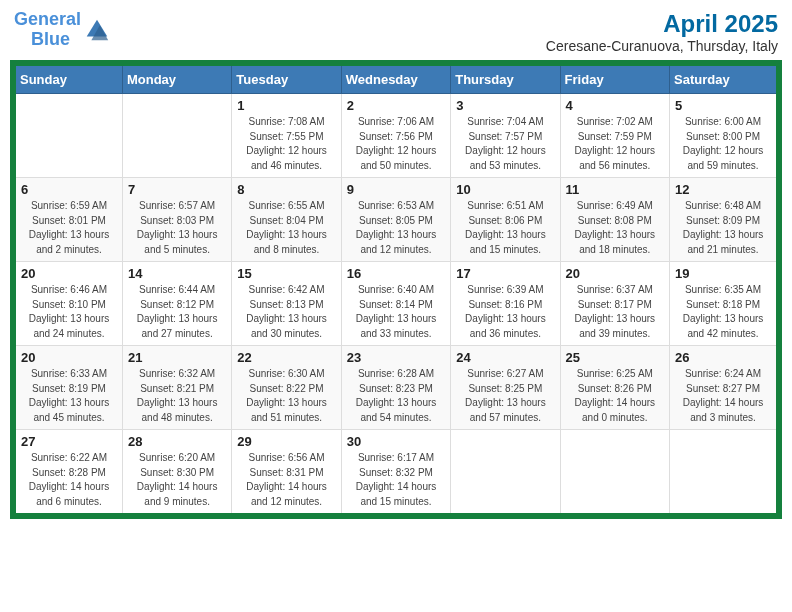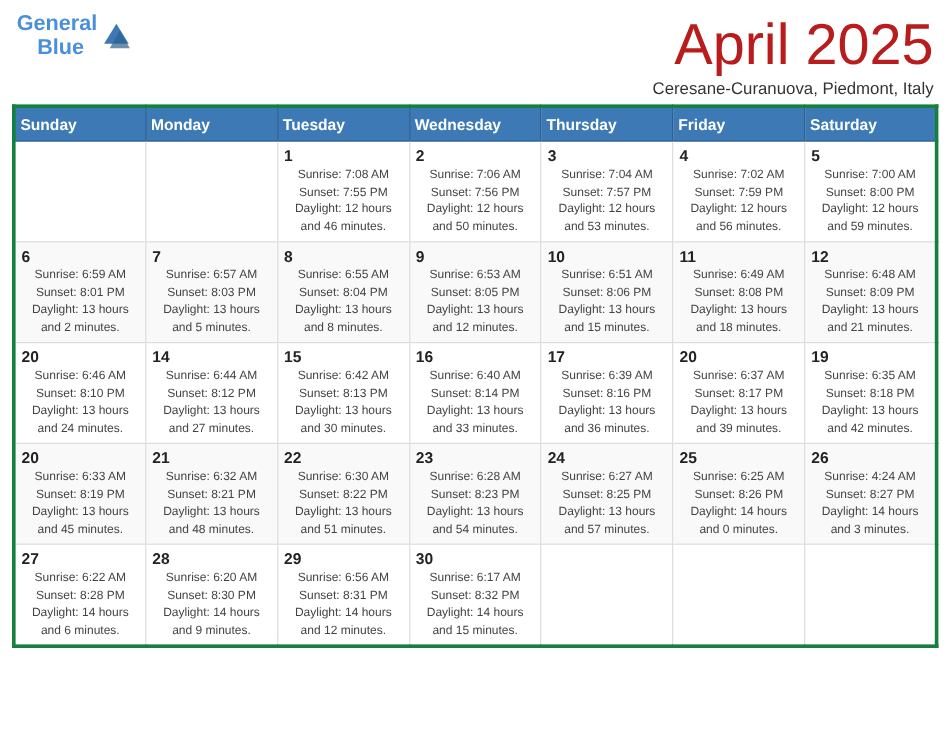--- a/index.html
+++ b/index.html
@@ -32,32 +32,32 @@
     }
     .logo-icon {
       width: 28px;
       height: 28px;
       margin-left: 2px;
     }
     .title-block {
       text-align: right;
     }
     .month-title {
-      font-size: 48px;
-      font-weight: normal;
-      color: #b91c1c;
+      font-size: 24px;
+      font-weight: bold;
+      color: #0369a1;
     }
     .subtitle {
       font-size: 14px;
       color: #333;
     }
     .calendar {
       width: 100%;
       border-collapse: collapse;
-      border: 3px solid #15803d;
+      border: 6px solid #15803d;
     }
     .calendar th {
       background-color: #3d7ab5;
       color: #fff;
       font-size: 13px;
       font-weight: bold;
       padding: 6px 4px;
       text-align: left;
       border: 1px solid #2e5f8e;
     }
@@ -104,21 +104,21 @@
         </div>
         <svg class="logo-icon" viewBox="0 0 30 30">
           <polygon points="15,4 26,22 4,22" fill="#3d7ab5"></polygon>
           <polygon points="18,10 27,26 9,26" fill="#2e5f8e" opacity="0.7"></polygon>
         </svg>
       </div>
     </div>
   </div>
   <div class="title-block">
     <div class="month-title">April 2025</div>
-    <div class="subtitle">Ceresane-Curanuova, Piedmont, Italy</div>
+    <div class="subtitle">Ceresane-Curanuova, Thursday, Italy</div>
   </div>
 </div>
 
 <table class="calendar">
   <thead>
     <tr>
     <th>Sunday</th>
         <th>Monday</th>
         <th>Tuesday</th>
         <th>Wednesday</th>
@@ -154,21 +154,21 @@
         </td>
         <td>
           <span class="day-number">4</span>
           <div class="day-info" style="white-space: pre-line;">Sunrise: 7:02 AM
 Sunset: 7:59 PM
 Daylight: 12 hours
 and 56 minutes.</div>
         </td>
         <td>
           <span class="day-number">5</span>
-          <div class="day-info" style="white-space: pre-line;">Sunrise: 7:00 AM
+          <div class="day-info" style="white-space: pre-line;">Sunrise: 6:00 AM
 Sunset: 8:00 PM
 Daylight: 12 hours
 and 59 minutes.</div>
         </td>
       </tr>
       <tr>
         <td>
           <span class="day-number">6</span>
           <div class="day-info" style="white-space: pre-line;">Sunrise: 6:59 AM
 Sunset: 8:01 PM
@@ -307,21 +307,21 @@
         </td>
         <td>
           <span class="day-number">25</span>
           <div class="day-info" style="white-space: pre-line;">Sunrise: 6:25 AM
 Sunset: 8:26 PM
 Daylight: 14 hours
 and 0 minutes.</div>
         </td>
         <td>
           <span class="day-number">26</span>
-          <div class="day-info" style="white-space: pre-line;">Sunrise: 4:24 AM
+          <div class="day-info" style="white-space: pre-line;">Sunrise: 6:24 AM
 Sunset: 8:27 PM
 Daylight: 14 hours
 and 3 minutes.</div>
         </td>
       </tr>
       <tr>
         <td>
           <span class="day-number">27</span>
           <div class="day-info" style="white-space: pre-line;">Sunrise: 6:22 AM
 Sunset: 8:28 PM

